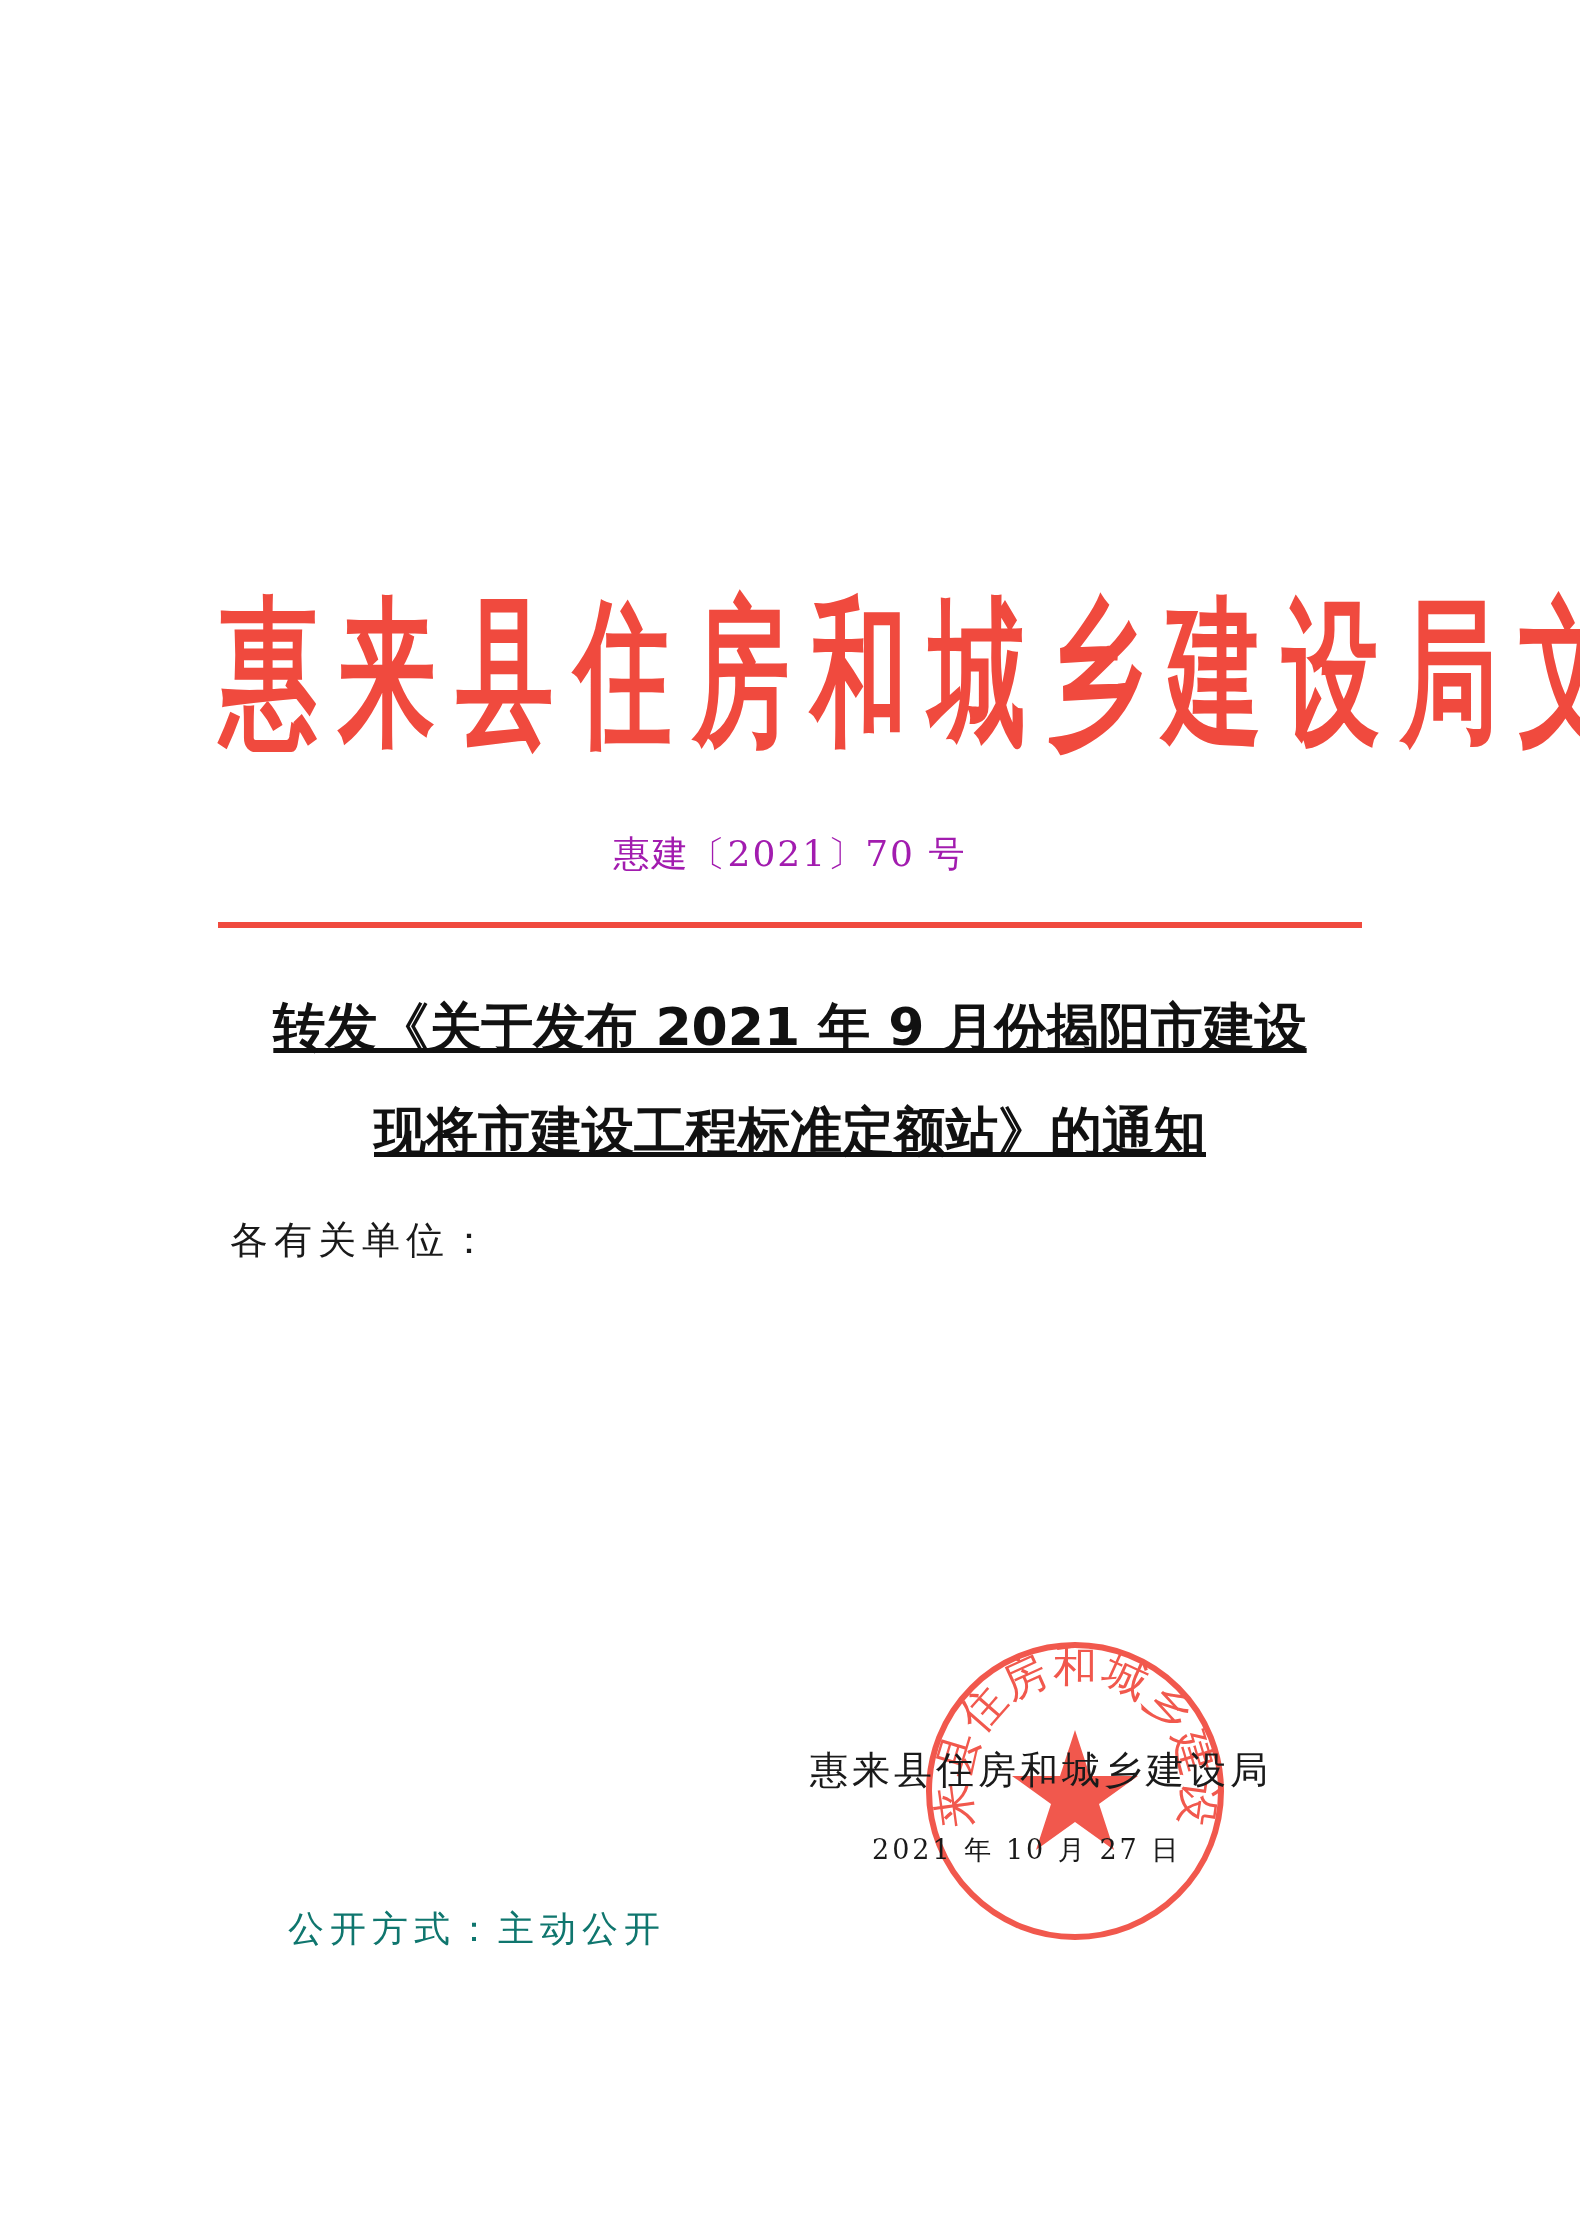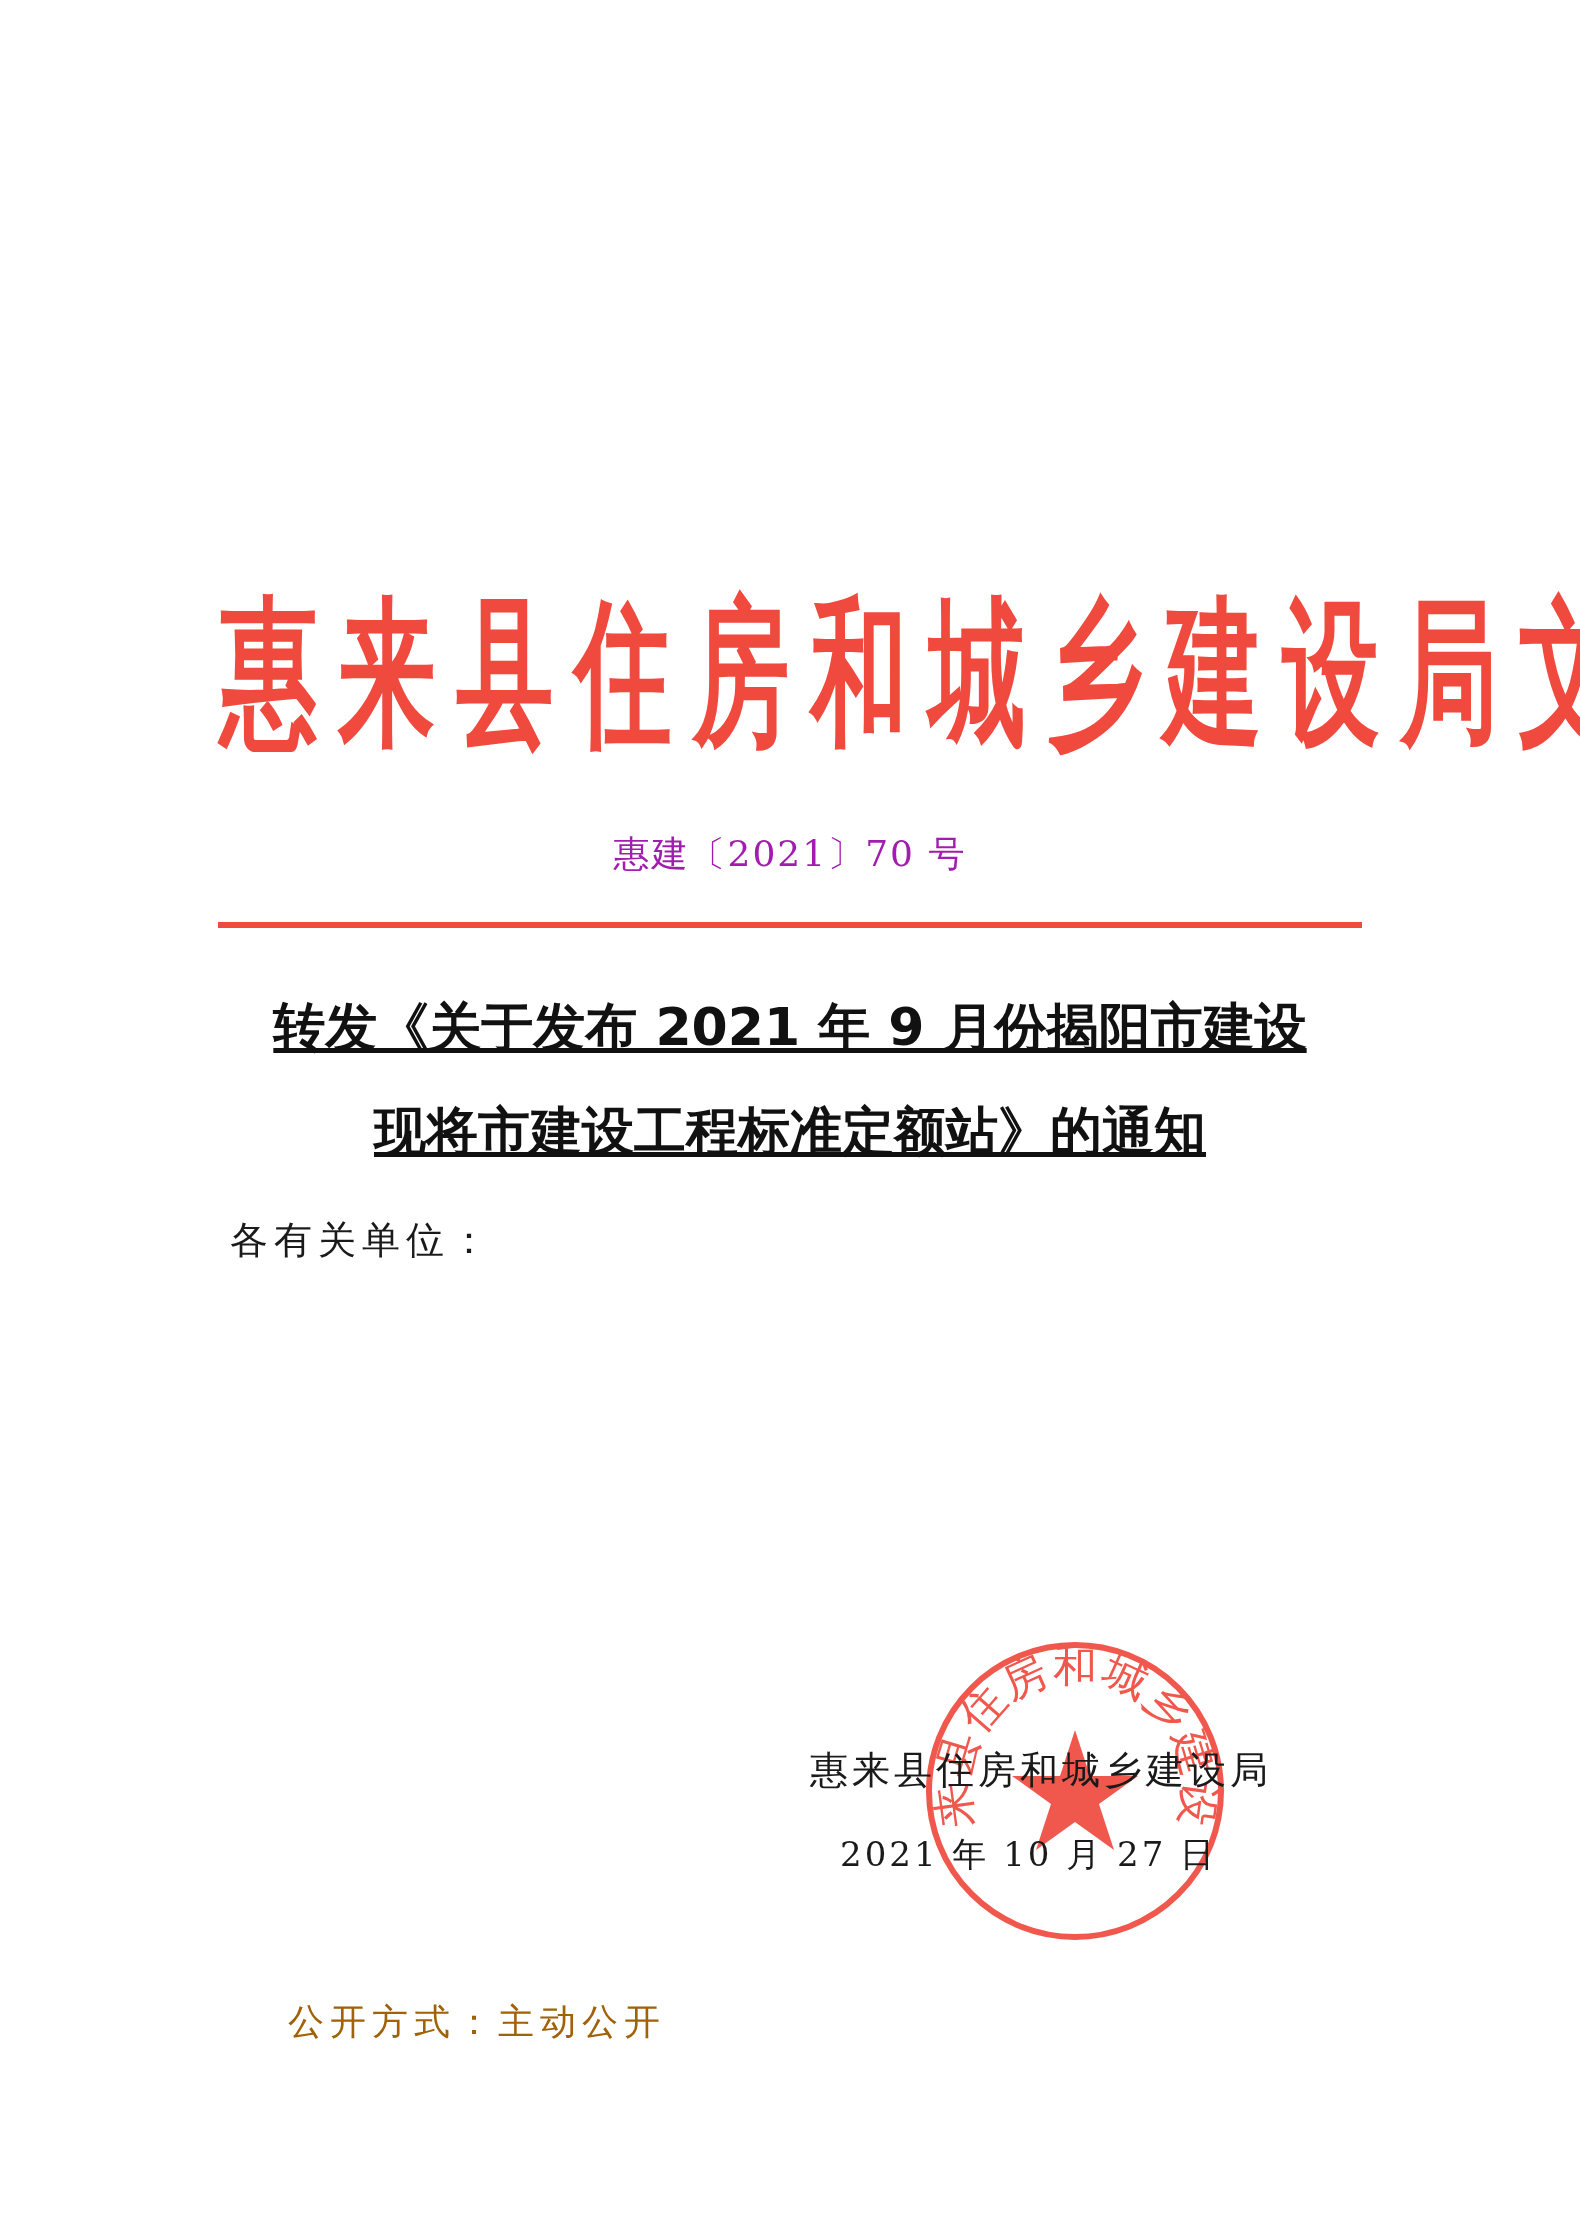--- a/index.html
+++ b/index.html
@@ -98,43 +98,43 @@
       position: absolute;
       left: 810px;
       top: 1745px;
       font-size: 38px;
       letter-spacing: 4px;
       color: #1a1a1a;
       z-index: 2;
     }
     .sign-date {
       position: absolute;
-      left: 840px;
+      left: 872px;
       top: 1832px;
-      font-size: 34px;
+      font-size: 27px;
       letter-spacing: 3px;
       color: #1a1a1a;
       z-index: 2;
     }
     .stamp {
       position: absolute;
       left: 922px;
       top: 1638px;
       width: 306px;
       height: 306px;
       z-index: 1;
       opacity: 0.92;
     }
     .disclosure {
       position: absolute;
       left: 288px;
-      top: 1998px;
+      top: 1905px;
       font-size: 36px;
       letter-spacing: 6px;
-      color: #a16207;
+      color: #0f766e;
     }
   </style>
 </head>
 <body>
 
 <div class="page">
 
   <div class="header-title">
     <span>惠</span>
     <span>来</span>

